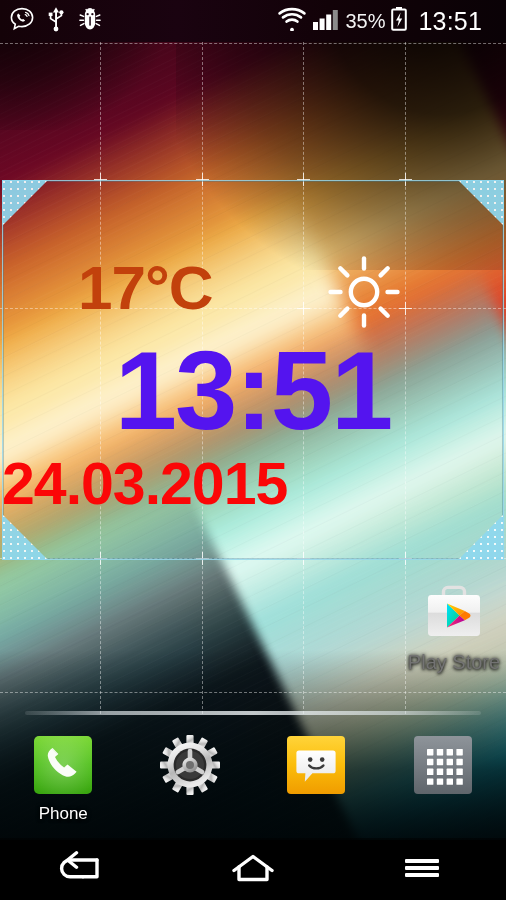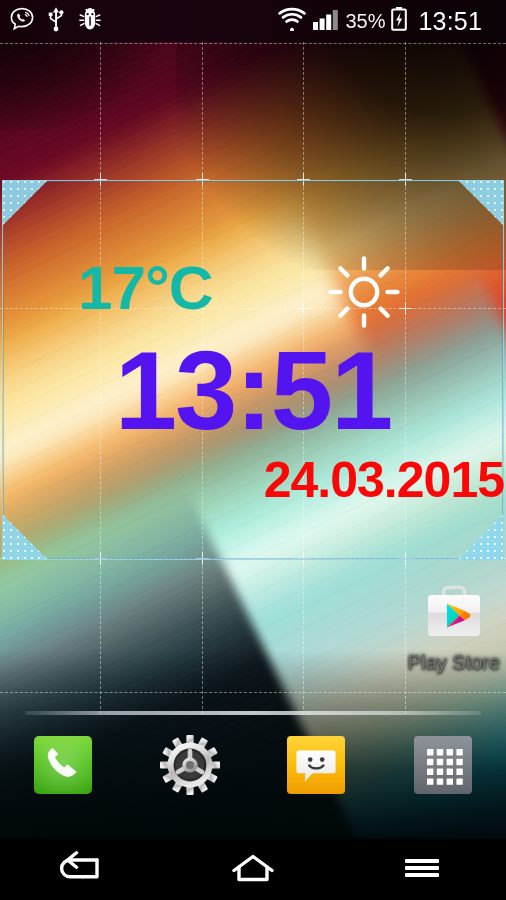--- a/index.html
+++ b/index.html
@@ -252,42 +252,42 @@
   .h-tr .handle-inner { clip-path: polygon(100% 0, 100% 100%, 0 0); }
   .h-bl { left: 0; bottom: 0; }
   .h-bl .handle-inner { clip-path: polygon(0 0, 0 100%, 100% 100%); }
   .h-br { right: 0; bottom: 0; }
   .h-br .handle-inner { clip-path: polygon(100% 0, 100% 100%, 0 100%); }
 
   
   #w-temp {
     position: absolute; left: 76px; top: 77px;
     font-size: 62px; font-weight: bold;
-    color: #14b8a6;
+    color: #c2410c;
     letter-spacing: -1px;
     line-height: 1;
     font-family: "Liberation Sans", sans-serif;
   }
   #w-weather-icon {
     position: absolute; left: 324px; top: 74px;
     width: 76px; height: 76px;
   }
   #w-time {
     position: absolute; left: 0; right: 0; top: 155px;
     text-align: center;
     font-size: 112px; font-weight: bold;
     color: #5414ef;
     letter-spacing: -2px;
     line-height: 1;
     font-family: "Liberation Sans", sans-serif;
   }
   #w-date {
     position: absolute; left: 0; right: 0; top: 275px;
-    text-align: right;
-    font-size: 50px; font-weight: bold;
+    text-align: left;
+    font-size: 59px; font-weight: bold;
     color: #fb0707;
     letter-spacing: -1px;
     line-height: 1;
     font-family: "Liberation Sans", sans-serif;
   }
 
   
   #playstore-icon {
     position: absolute; left: 406px; top: 578px;
     width: 96px; z-index: 25;
@@ -541,20 +541,21 @@
               <stop offset="0%" stop-color="#ffffff" stop-opacity="0.26"></stop>
               <stop offset="100%" stop-color="#ffffff" stop-opacity="0"></stop>
             </radialGradient>
           </defs>
           <rect x="2" y="2" width="58" height="58" rx="5" fill="url(#grnbg)"></rect>
           <rect x="2" y="2" width="58" height="58" rx="5" fill="url(#grnray)"></rect>
           <path d="M20.5 14 c-3.4 2.0 -5.3 5.3 -4.6 8.6 c1.6 8.3 8.8 16.4 17.2 19.6 c3.6 1.4 7.5 0.2 9.9 -2.6 l1.6 -1.9 l-9.1 -7.2 l-3.4 3.0 c-3.9 -2.7 -7.1 -6.3 -9.1 -10.4 l3.3 -3.2 Z" fill="#ffffff" opacity="0.96"></path>
           <path d="M20.5 14 l5.8 5.9 l-0.9 0.9 l-5.6 -5.9 Z" fill="#e6f6de" opacity="0.8"></path>
         </svg>
       </div>
+      <div class="dock-label">Phone</div>
     </div>
 
     <div class="dock-item">
       <div class="dock-art">
         <svg width="62" height="62" viewBox="0 0 62 62">
           <defs>
             <linearGradient id="metal" x1="0" y1="0" x2="0.4" y2="1">
               <stop offset="0%" stop-color="#ffffff"></stop>
               <stop offset="38%" stop-color="#e2e2e2"></stop>
               <stop offset="62%" stop-color="#b6b6b6"></stop>

